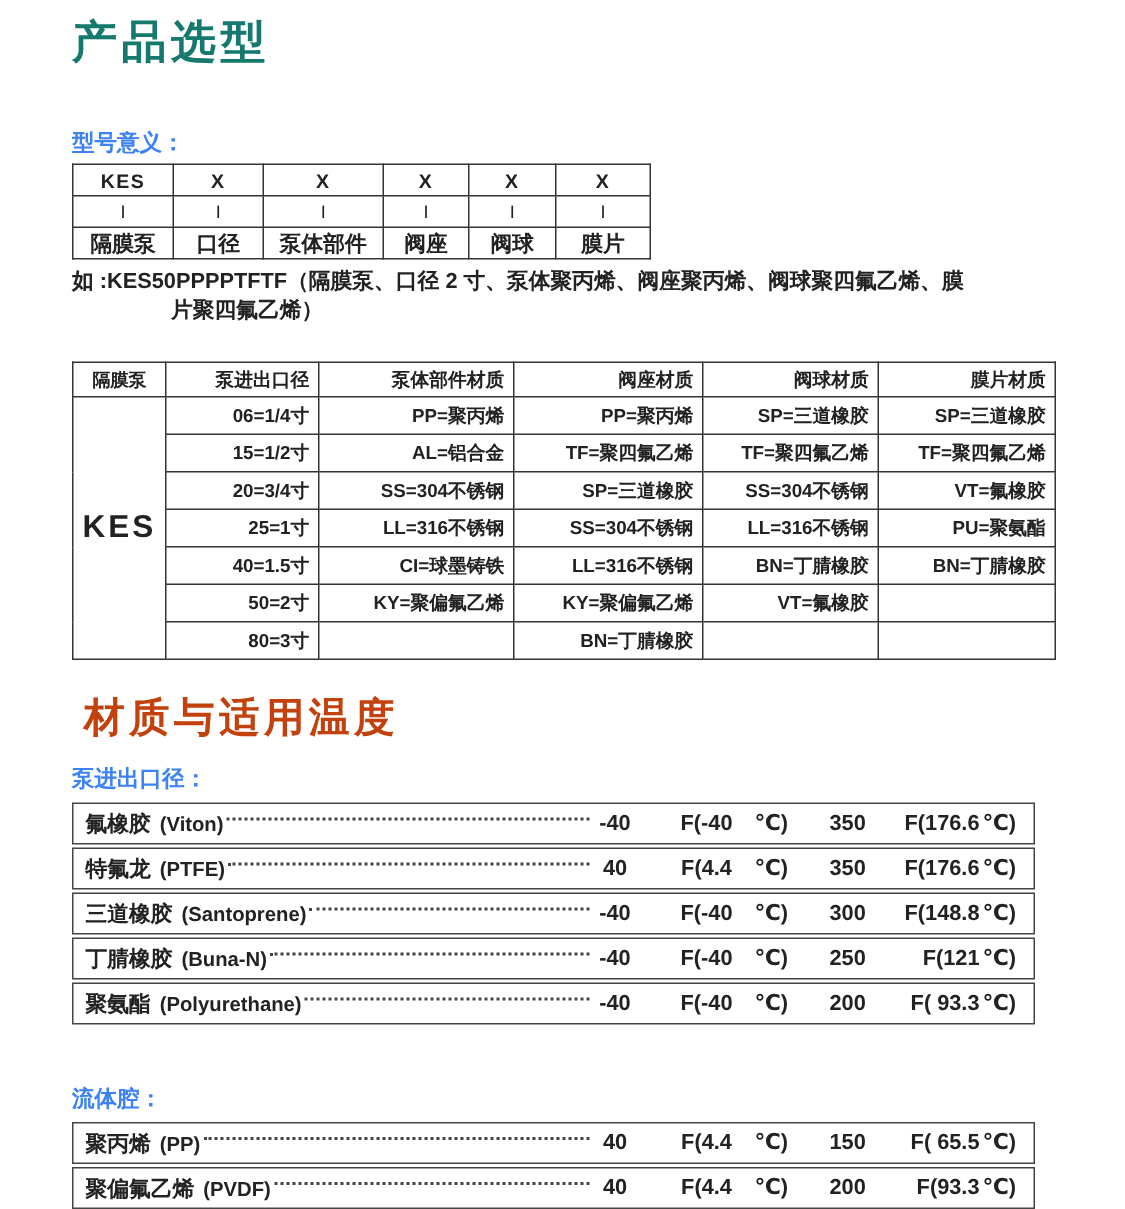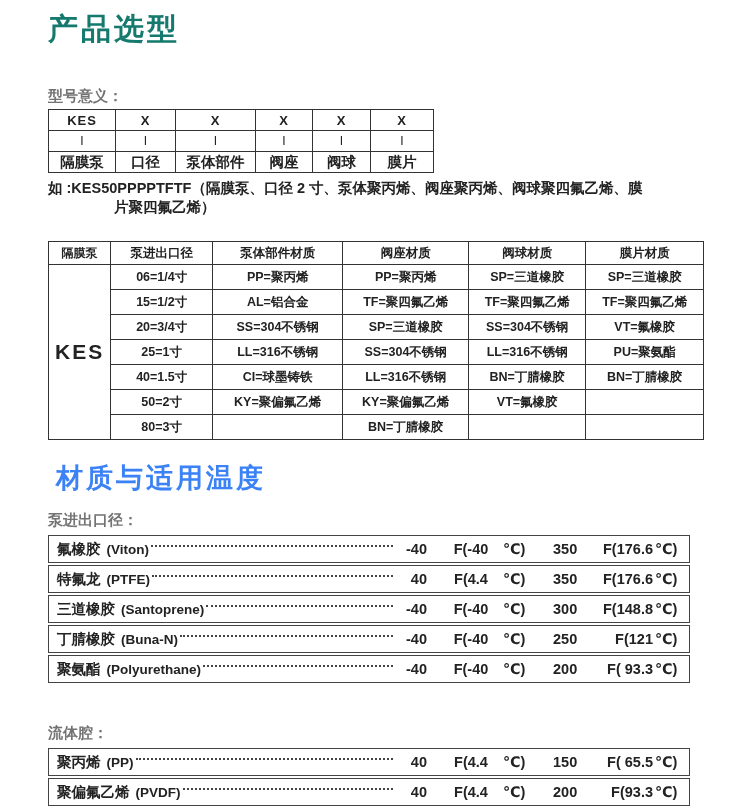--- a/index.html
+++ b/index.html
@@ -10,27 +10,27 @@
     color: #222;
   }
   .page { width: 750px; height: 806px; padding: 10px 4px 0 48px; overflow: hidden; }
 
   
   .h1 {
     font-size: 30px; font-weight: bold; color: #15796d;
     letter-spacing: 3px; line-height: 38px;
   }
   .h2 {
-    font-size: 27px; font-weight: bold; color: #3b82f6;
+    font-size: 27px; font-weight: bold; color: #c2410c;
     letter-spacing: 3px; line-height: 36px;
     margin: 20px 0 0 8px;
   }
 
   .small-label {
-    font-size: 15px; font-weight: bold; color: #737373; line-height: 20px;
+    font-size: 15px; font-weight: bold; color: #3b82f6; line-height: 20px;
   }
   .lbl-model { margin-top: 38px; }
   .lbl-seal  { margin-top: 14px; }
   .lbl-fluid { margin-top: 40px; }
 
   
   table { border-collapse: collapse; }
   .model-table { margin-top: 3px; }
   .model-table td {
     border: 1.5px solid #333; text-align: center;
@@ -43,21 +43,21 @@
   .model-table .c2 { width: 80px; } .model-table .c3 { width: 57px; }
   .model-table .c4 { width: 58px; } .model-table .c5 { width: 63px; }
 
   .example { margin-top: 6px; font-size: 14.5px; font-weight: 600; line-height: 19px; }
   .example .line2 { padding-left: 66px; }
 
   
   .sel-table { margin-top: 24px; }
   .sel-table th, .sel-table td {
     border: 1.5px solid #333; font-size: 12.5px; font-weight: 600;
-    text-align: center; padding: 0 6px; height: 25px;
+    text-align: right; padding: 0 6px; height: 25px;
   }
   .sel-table th { height: 23px; font-size: 12.5px; }
   .sel-table .hc0 { width: 52px; text-align: center; font-size: 12px; padding: 0 2px; }
   .sel-table .hc1 { width: 102px; }
   .sel-table .hc2 { width: 130px; }
   .sel-table .hc3 { width: 126px; }
   .sel-table .hc4 { width: 117px; }
   .sel-table .hc5 { width: 118px; }
   .sel-table td.series {
     text-align: center; font-size: 21px; letter-spacing: 2px; font-weight: 600;
@@ -68,21 +68,21 @@
   .trow {
     display: flex; align-items: center;
     border: 1.5px solid #444; height: 28px;
     padding-left: 8px; margin-top: 2px; background: #fff;
   }
   .trow:first-child { margin-top: 0; }
   .tzh { font-size: 14.5px; font-weight: 700; white-space: nowrap; }
   .ten { font-size: 13.5px; font-weight: 600; margin-left: 6px; white-space: nowrap; }
   .dots { flex: 1; border-bottom: 2px dotted #444; margin: 0 0 6px 2px; min-width: 8px; }
   .tv { font-size: 14.5px; font-weight: 600; white-space: nowrap; }
-  .minf { width: 34px; text-align: right; }
+  .minf { width: 34px; text-align: center; }
   .minc { width: 52px; margin-left: 18px; text-align: center; }
   .minu { width: 36px; margin-left: 6px; text-align: left; }
   .maxf { width: 40px; margin-left: 14px; text-align: left; }
   .maxc { width: 56px; margin-left: 4px; text-align: right; }
   .maxu { width: 34px; margin-left: 2px; text-align: left; }
 </style>
 </head>
 <body>
 
 <div class="page">

